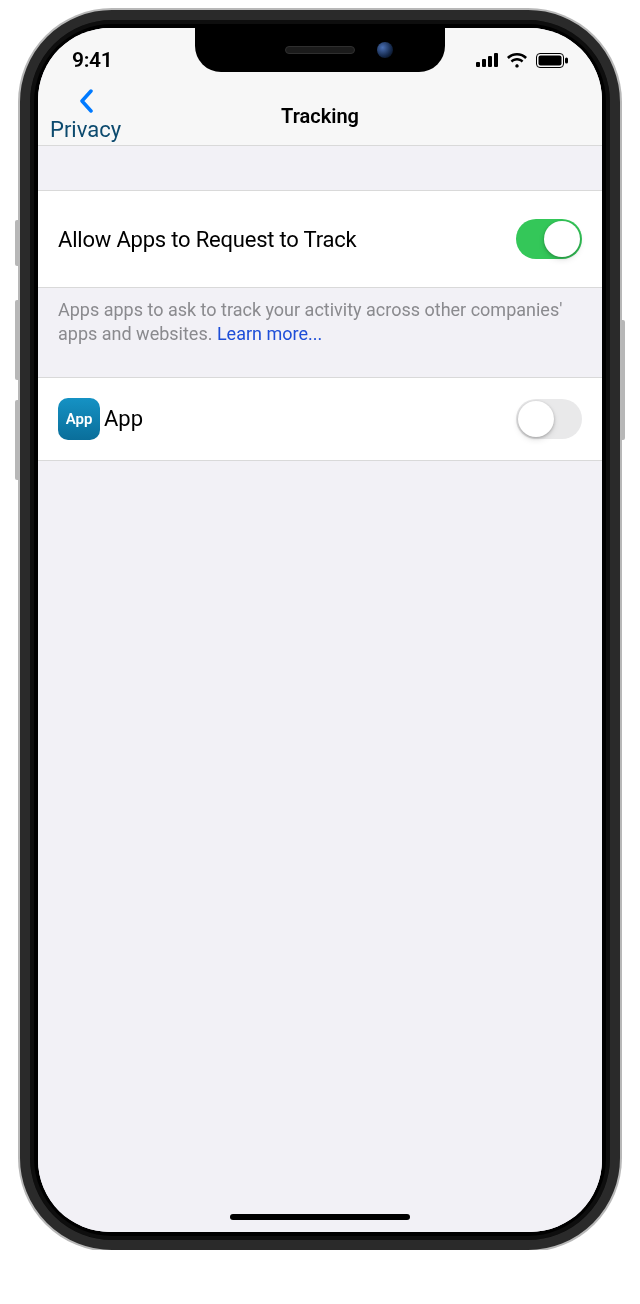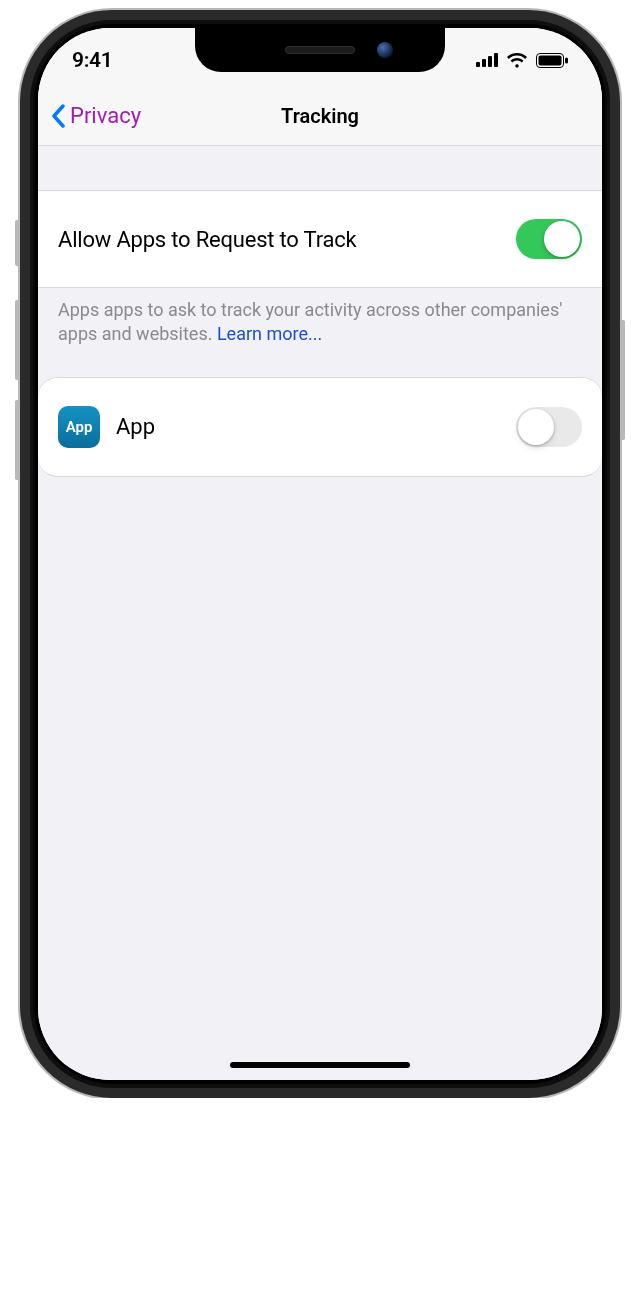--- a/index.html
+++ b/index.html
@@ -7,21 +7,21 @@
     background: #fff;
     font-family: -apple-system, BlinkMacSystemFont, "Segoe UI", Roboto, Helvetica, Arial, sans-serif;
     display: flex;
     justify-content: center;
     align-items: flex-start;
     padding-top: 10px;
   }
   
   .phone {
     width: 600px;
-    height: 1088px;
+    height: 1240px;
     position: relative;
   }
   .phone-frame {
     position: absolute;
     inset: 0;
     border: 10px solid #2a2a2a;
     border-radius: 92px;
     box-shadow:
       0 0 0 2px #b8b8b8,
       inset 0 0 0 4px #0e0e0e;
@@ -117,24 +117,25 @@
     border-bottom: 1px solid rgba(0,0,0,0.12);
     display: flex;
     align-items: center;
     justify-content: center;
   }
   .nav-back {
     position: absolute;
     left: 12px;
     display: flex;
     align-items: center;
-    color: #a21caf;
+    color: #0c4a6e;
     font-size: 22px;
     gap: 4px;
     cursor: pointer;
+    flex-direction: column;
   }
   .nav-title {
     font-size: 20px;
     font-weight: 600;
     color: #000;
   }
   
   .content {
     position: absolute;
     top: 118px;
@@ -162,27 +163,26 @@
     font-size: 18px;
     color: #8a8a8e;
     padding: 10px 20px 0 20px;
     line-height: 1.35;
   }
   .footer-text a { color: #1d4ed8; text-decoration: none; }
   .app-row {
     margin-top: 30px;
     display: flex;
     align-items: center;
-    gap: 16px;
-    padding: 28px 20px;
+    gap: 4px;
+    padding: 20px 20px;
     background: #fff;
     border-top: 0.5px solid rgba(0,0,0,0.15);
     border-bottom: 0.5px solid rgba(0,0,0,0.15);
     justify-content: flex-start;
-    border-radius: 20px;
   }
   .app-icon {
     width: 42px;
     height: 42px;
     border-radius: 10px;
     background: linear-gradient(180deg,#1592c4 0%,#0a6e9a 100%);
     display: flex;
     align-items: center;
     justify-content: center;
     color: #fff;

